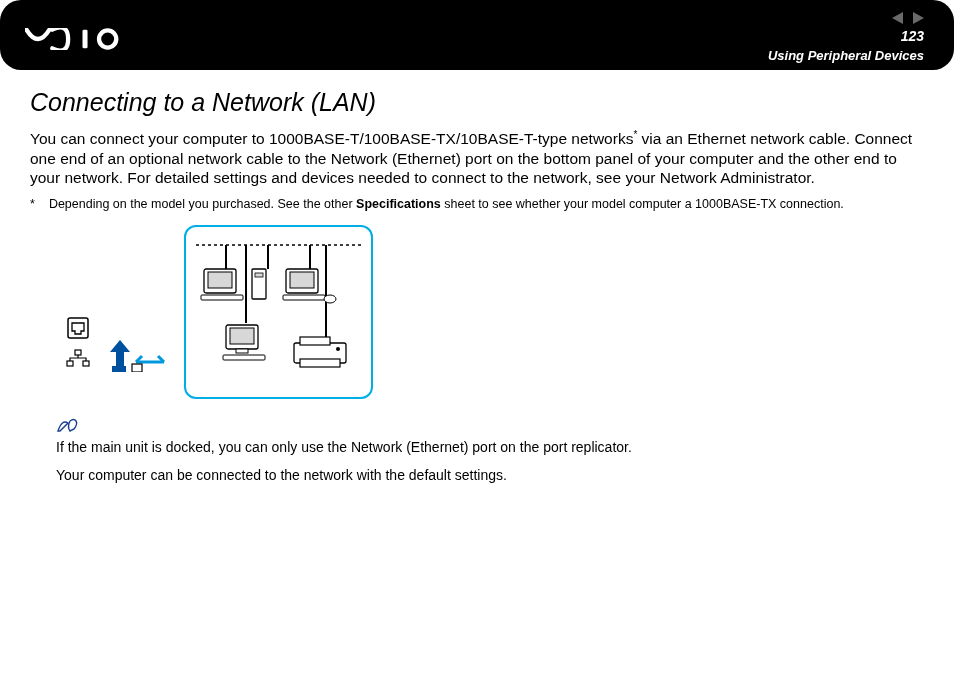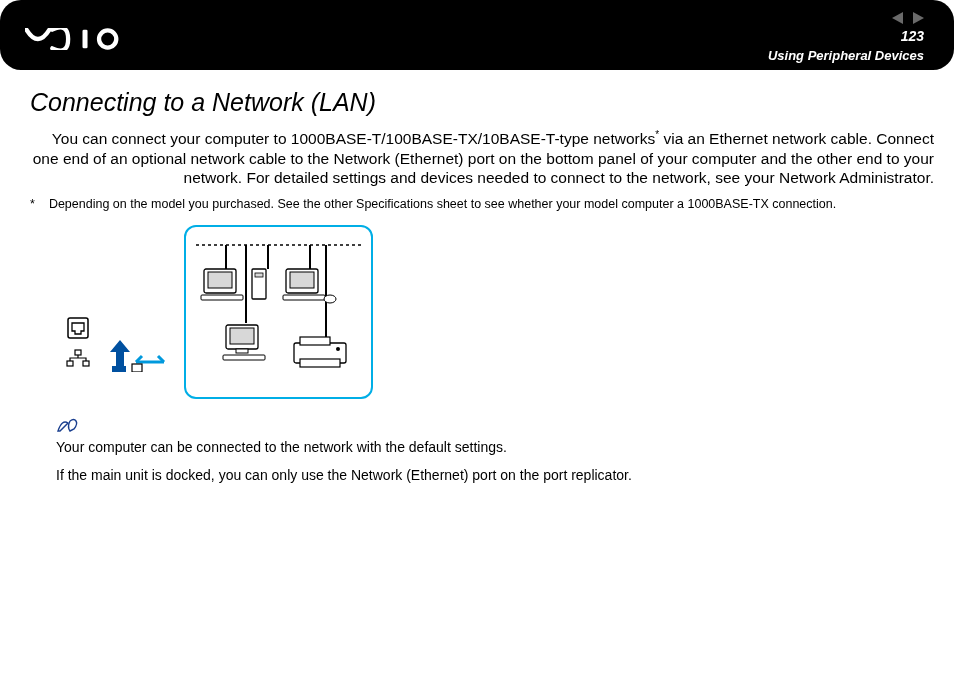--- a/index.html
+++ b/index.html
@@ -59,45 +59,44 @@
   .section-label {
     position: absolute;
     right: 30px;
     top: 48px;
     color: #fff;
     font-weight: bold;
     font-style: italic;
     font-size: 13px;
   }
   .content {
-    padding: 10px 20px 0 30px;
+    padding: 10px 30px 0 30px;
   }
   h1.title {
     font-size: 25px;
     font-style: italic;
     font-weight: normal;
     margin: 8px 0 12px 0;
     color: #000;
   }
   .body-text {
     font-size: 15.5px;
     line-height: 1.25;
     margin: 0 0 10px 0;
-    text-align: right;
   }
   sup { font-size: 10px; vertical-align: super; }
   .footnote-row {
     display: flex;
     gap: 14px;
     font-size: 12.5px;
     margin: 6px 0 14px 0;
     font-family: Arial, sans-serif;
   }
   .footnote-row .star { flex: 0 0 auto; }
-  .spec-word { font-weight: normal; }
+  .spec-word { font-weight: bold; }
   .diagram-area {
     display: flex;
     align-items: center;
     gap: 18px;
     margin: 8px 0 18px 36px;
   }
   .icon-stack {
     display: flex;
     flex-direction: column;
     align-items: center;
@@ -238,15 +237,15 @@
   </div>
 </div>
 
 <div class="note-block">
   <div class="note-icon">
     <svg width="26" height="16" viewBox="0 0 26 16">
         <path d="M2 14 Q 6 2 12 6 Q 8 10 4 14 Z" fill="none" stroke="#1a3f8f" stroke-width="1.4"></path>
         <path d="M14 4 q 4 -3 6 0 q 2 3 -2 8 l -4 2 q -3 -4 0 -10" fill="none" stroke="#1a3f8f" stroke-width="1.4"></path>
       </svg>
   </div>
+  <p class="note-text">If the main unit is docked, you can only use the Network (Ethernet) port on the port replicator.</p>
   <p class="note-text">Your computer can be connected to the network with the default settings.</p>
-  <p class="note-text">If the main unit is docked, you can only use the Network (Ethernet) port on the port replicator.</p>
 </div>
 
 </body></html>

